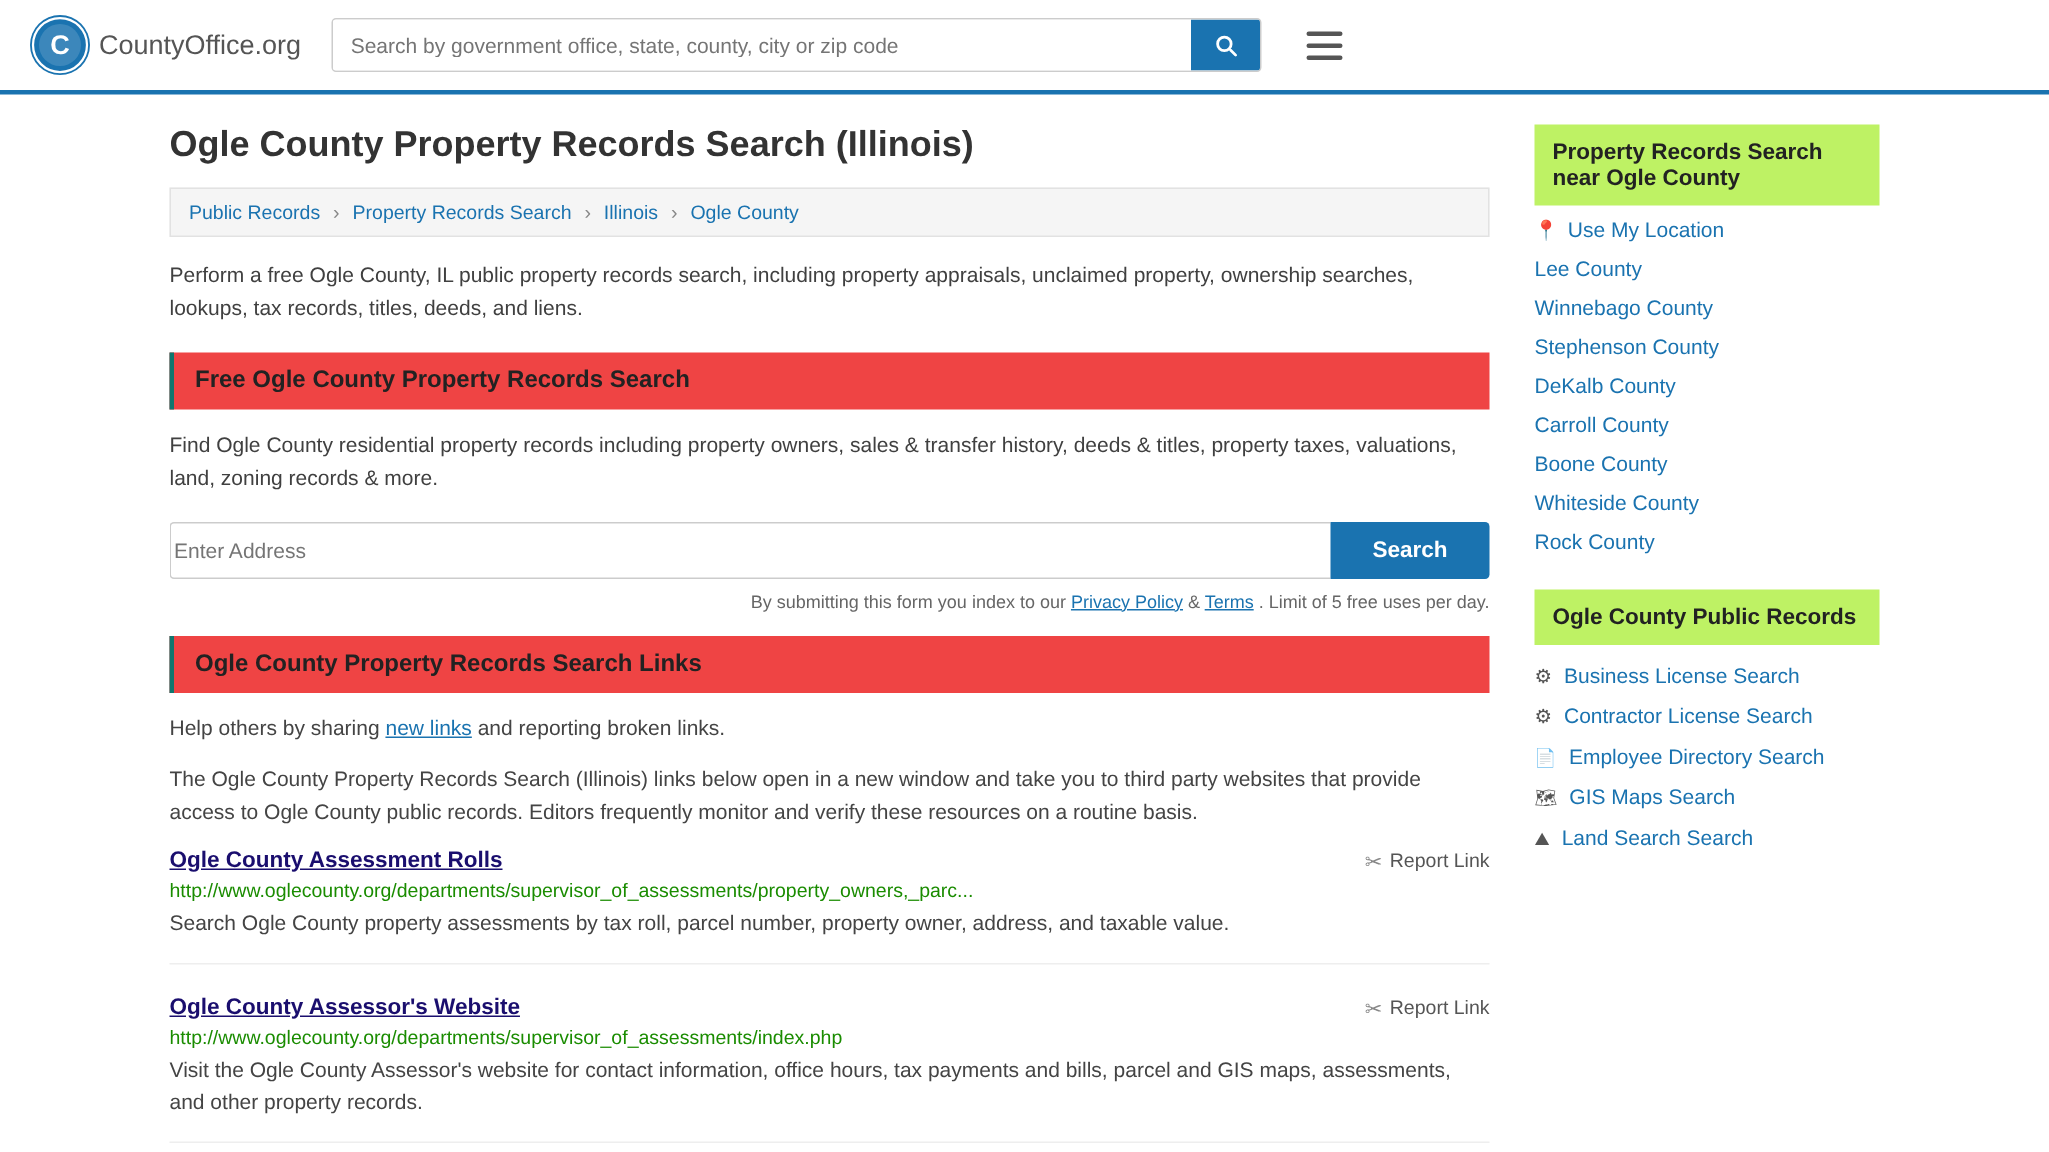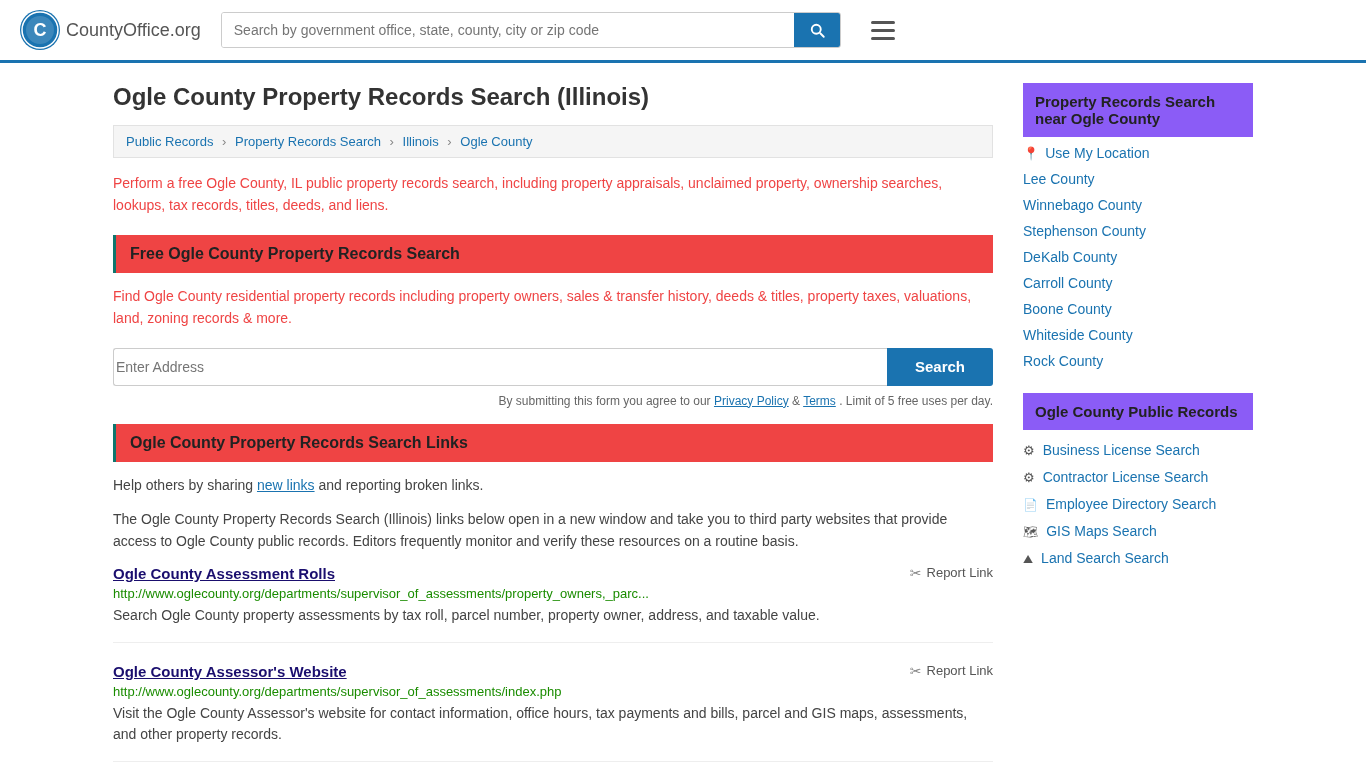--- a/index.html
+++ b/index.html
@@ -108,21 +108,21 @@
     }
     .breadcrumb a {
       color: #1a73b0;
       text-decoration: none;
     }
     .breadcrumb-sep { margin: 0 5px; color: #888; }
 
     
     .description {
       font-size: 14px;
-      color: #ef4444;
+      color: #404040;
       line-height: 1.6;
       margin-bottom: 18px;
     }
 
     
     .section-header {
       background: #ef4444;
       padding: 10px 14px;
       font-size: 16px;
       font-weight: bold;
@@ -184,21 +184,21 @@
 
     
     .link-entry {
       margin-bottom: 20px;
       padding-bottom: 16px;
       border-bottom: 1px solid #eee;
     }
     .link-entry-header {
       display: flex;
       justify-content: space-between;
-      align-items: flex-start;
+      align-items: flex-end;
       margin-bottom: 4px;
     }
     .link-entry-title {
       font-size: 15px;
       font-weight: bold;
       color: #1a0e6e;
       text-decoration: underline;
       cursor: pointer;
     }
     .report-link-btn {
@@ -219,21 +219,21 @@
       font-size: 14px;
       color: #444;
       line-height: 1.5;
     }
 
     
     .sidebar-section {
       margin-bottom: 20px;
     }
     .sidebar-section-header {
-      background: #8b5cf6;
+      background: #bef264;
       padding: 10px 12px;
       font-size: 15px;
       font-weight: bold;
       color: #222;
       margin-bottom: 8px;
     }
     .sidebar-link {
       display: block;
       color: #1a73b0;
       text-decoration: none;
@@ -340,21 +340,21 @@
 
     <div>
       <div class="section-header">Free Ogle County Property Records Search</div>
       <p class="description">Find Ogle County residential property records including property owners, sales &amp; transfer history, deeds &amp; titles, property taxes, valuations, land, zoning records &amp; more.</p>
       <div class="property-search-box">
         <div class="address-search-row">
           <input class="address-input" type="text" placeholder="Enter Address" style="">
           <button class="address-search-btn">Search</button>
         </div>
         <div class="form-disclaimer">
-          <span>By submitting this form you agree to our</span>
+          <span>By submitting this form you index to our</span>
           <a href="#">Privacy Policy</a>
           <span> &amp; </span>
           <a href="#">Terms</a>
           <span>. Limit of 5 free uses per day.</span>
         </div>
       </div>
     </div>
 
     <div>
       <div class="section-header">Ogle County Property Records Search Links</div>

